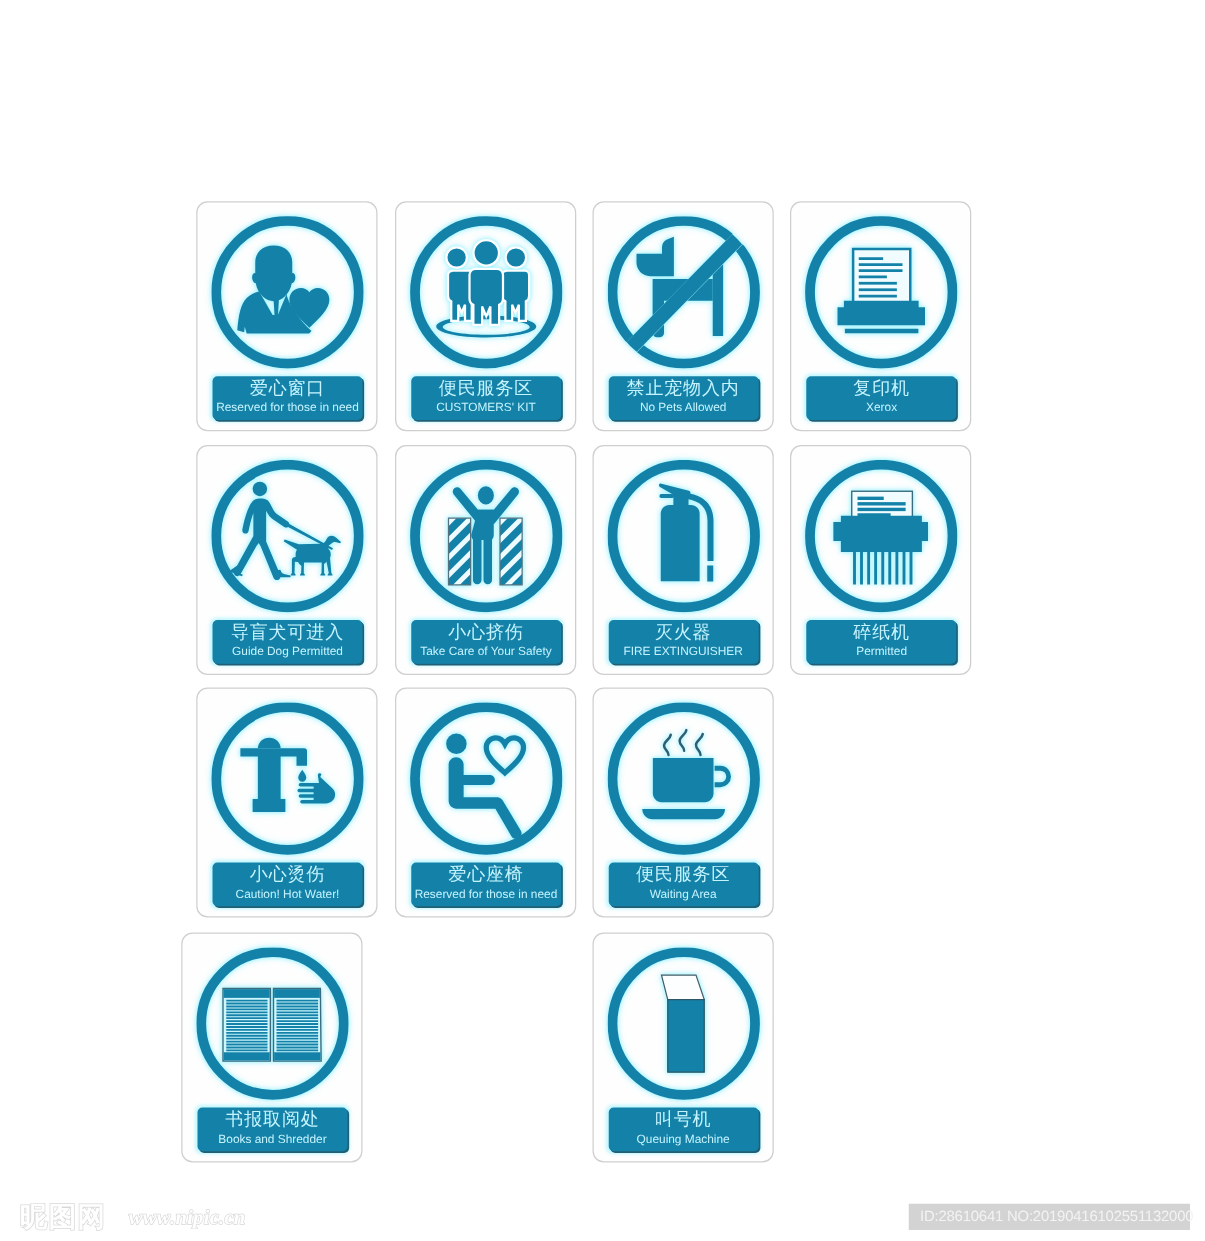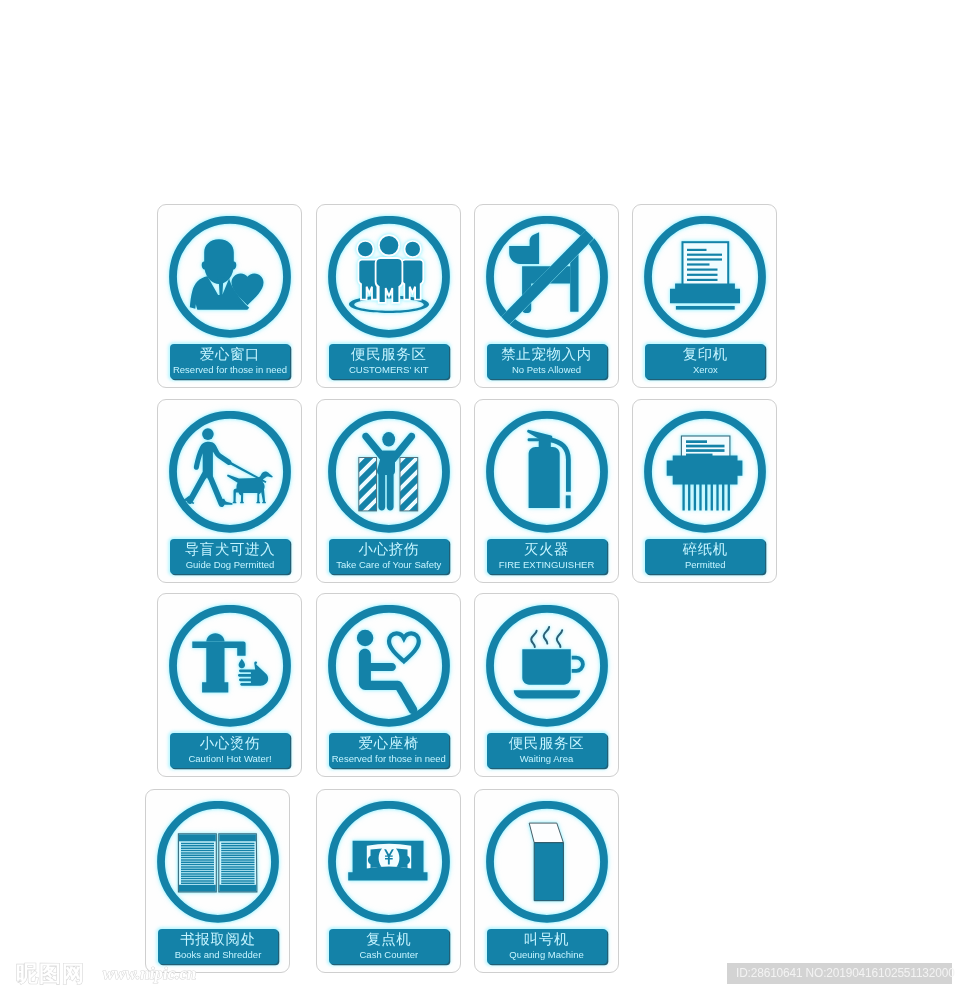--- a/index.html
+++ b/index.html
@@ -1,21 +1,21 @@
 <!DOCTYPE html>
 <html><head>
 <meta charset="utf-8">
 <title>Public Signage Icon Sheet</title>
 <style>
   html,body{margin:0;padding:0;}
   body{width:964px;height:993px;background:#ffffff;
        font-family:"Liberation Sans",sans-serif;overflow:hidden;position:relative;}
   #sheet{position:absolute;left:0;top:0;width:964px;height:993px;}
   .card{position:absolute;width:145px;height:184px;background:#fefefe;
-        border:1px solid #cfcfcf;border-radius:9px;box-sizing:border-box;margin-top:43px;}
+        border:1px solid #cfcfcf;border-radius:9px;box-sizing:border-box;}
   .glyphwrap{position:absolute;left:11px;top:11px;width:122px;height:122px;}
   .glyphwrap svg{display:block;width:122px;height:122px;
                  filter:drop-shadow(0 0 1.6px rgba(140,240,255,.95)) drop-shadow(0 0 2.6px rgba(175,245,255,.6));}
   .label{position:absolute;left:12px;top:139px;width:120px;height:35px;
          background:#1482a8;border-radius:4px;
          box-shadow:1.3px 1.3px 0 rgba(16,78,102,.9),0 0 3px 1.5px rgba(165,243,255,.75);
          box-sizing:border-box;text-align:center;color:#c5f4ff;overflow:hidden;}
   .lcn{display:block;font-size:14.4px;line-height:19px;padding-top:1px;letter-spacing:.7px;
        white-space:nowrap;}
   .len{display:block;font-size:9.5px;line-height:12px;white-space:nowrap;}
@@ -310,38 +310,20 @@
   <path d="M64.2 42.5h33.3 M64.2 44.8h33.3 M64.2 47.2h33.3 M64.2 49.5h33.3 M64.2 51.9h33.3 M64.2 54.2h33.3 M64.2 56.5h33.3 M64.2 58.9h33.3 M64.2 61.2h33.3 M64.2 63.6h33.3 M64.2 65.9h33.3 M64.2 68.3h33.3 M64.2 70.6h33.3 M64.2 72.9h33.3 M64.2 75.3h33.3 M64.2 77.6h33.3 M64.2 80.0h33.3 M64.2 82.3h33.3"></path>
  </g>
 </g>
         </svg>
       </div>
  <div class="label">
   <span class="lcn">书报取阅处</span>
   <span class="len">Books and Shredder</span>
  </div>
 </div>
-<div class="card" style="left:315.8px;top:745.5px">
- <div class="glyphwrap">
-        <svg viewBox="0 0 122 122" xmlns="http://www.w3.org/2000/svg">
-          <circle cx="61.0" cy="60.8" r="57.0" fill="none" stroke="#1482a8" stroke-width="7.8"></circle>
-<g>
- <path fill="#1482a8" d="M24.6 39.7h70.9v31.6h4.0v8.2H20.2v-8.2h4.4z"></path>
- <path fill="#f2fdff" d="M38.8 44.8c7.5-1.4 14.9-2.1 22.2-2.1s14.7 0.7 22.2 2.1v22.8c-7.5-1.4-14.9-2.1-22.2-2.1s-14.7 0.7-22.2 2.1z"></path>
- <path fill="#1482a8" d="M42.5 48.6c3.8-0.6 7.6-1.0 11.5-1.2-2.1 2.5-3.4 5.9-3.4 9.6 0 3.4 1.1 6.5 2.9 8.8-3.7 0.2-7.3 0.6-11.0 1.1v-3.6c-1.6-0.9-2.6-2.5-2.6-4.3s1.0-3.5 2.6-4.3z"></path>
- <path fill="#1482a8" d="M79.5 48.6c-3.8-0.6-7.6-1.0-11.5-1.2 2.1 2.5 3.4 5.9 3.4 9.6 0 3.4-1.1 6.5-2.9 8.8 3.7 0.2 7.3 0.6 11.0 1.1v-3.6c1.6-0.9 2.6-2.5 2.6-4.3s-1.0-3.5-2.6-4.3z"></path>
- <path fill="#1482a8" d="M56.1 48.2h2.0l2.9 5.1 2.9-5.1h2.0l-3.6 6.2h2.4v1.4h-2.9v1.3h2.9v1.4h-2.9v5.1h-1.9v-5.1h-2.9v-1.4h2.9v-1.3h-2.9v-1.4h2.4z"></path>
-</g>
-        </svg>
-      </div>
- <div class="label">
-  <span class="lcn">复点机</span>
-  <span class="len">Cash Counter</span>
- </div>
-</div>
 <div class="card" style="left:473.5px;top:745.5px">
  <div class="glyphwrap">
         <svg viewBox="0 0 122 122" xmlns="http://www.w3.org/2000/svg">
           <circle cx="61.0" cy="60.8" r="57.0" fill="none" stroke="#1482a8" stroke-width="7.8"></circle>
 <g>
  <path d="M43.2 22.1h27.6l6.6 19.6H48.2z" fill="#fdfeff" stroke="#4a5d66" stroke-width="1.0"></path>
  <path d="M48.2 41.7h29.2v58.0H48.2z" fill="#1482a8" stroke="#2d5766" stroke-width="1.0"></path>
 </g>
         </svg>
       </div>

